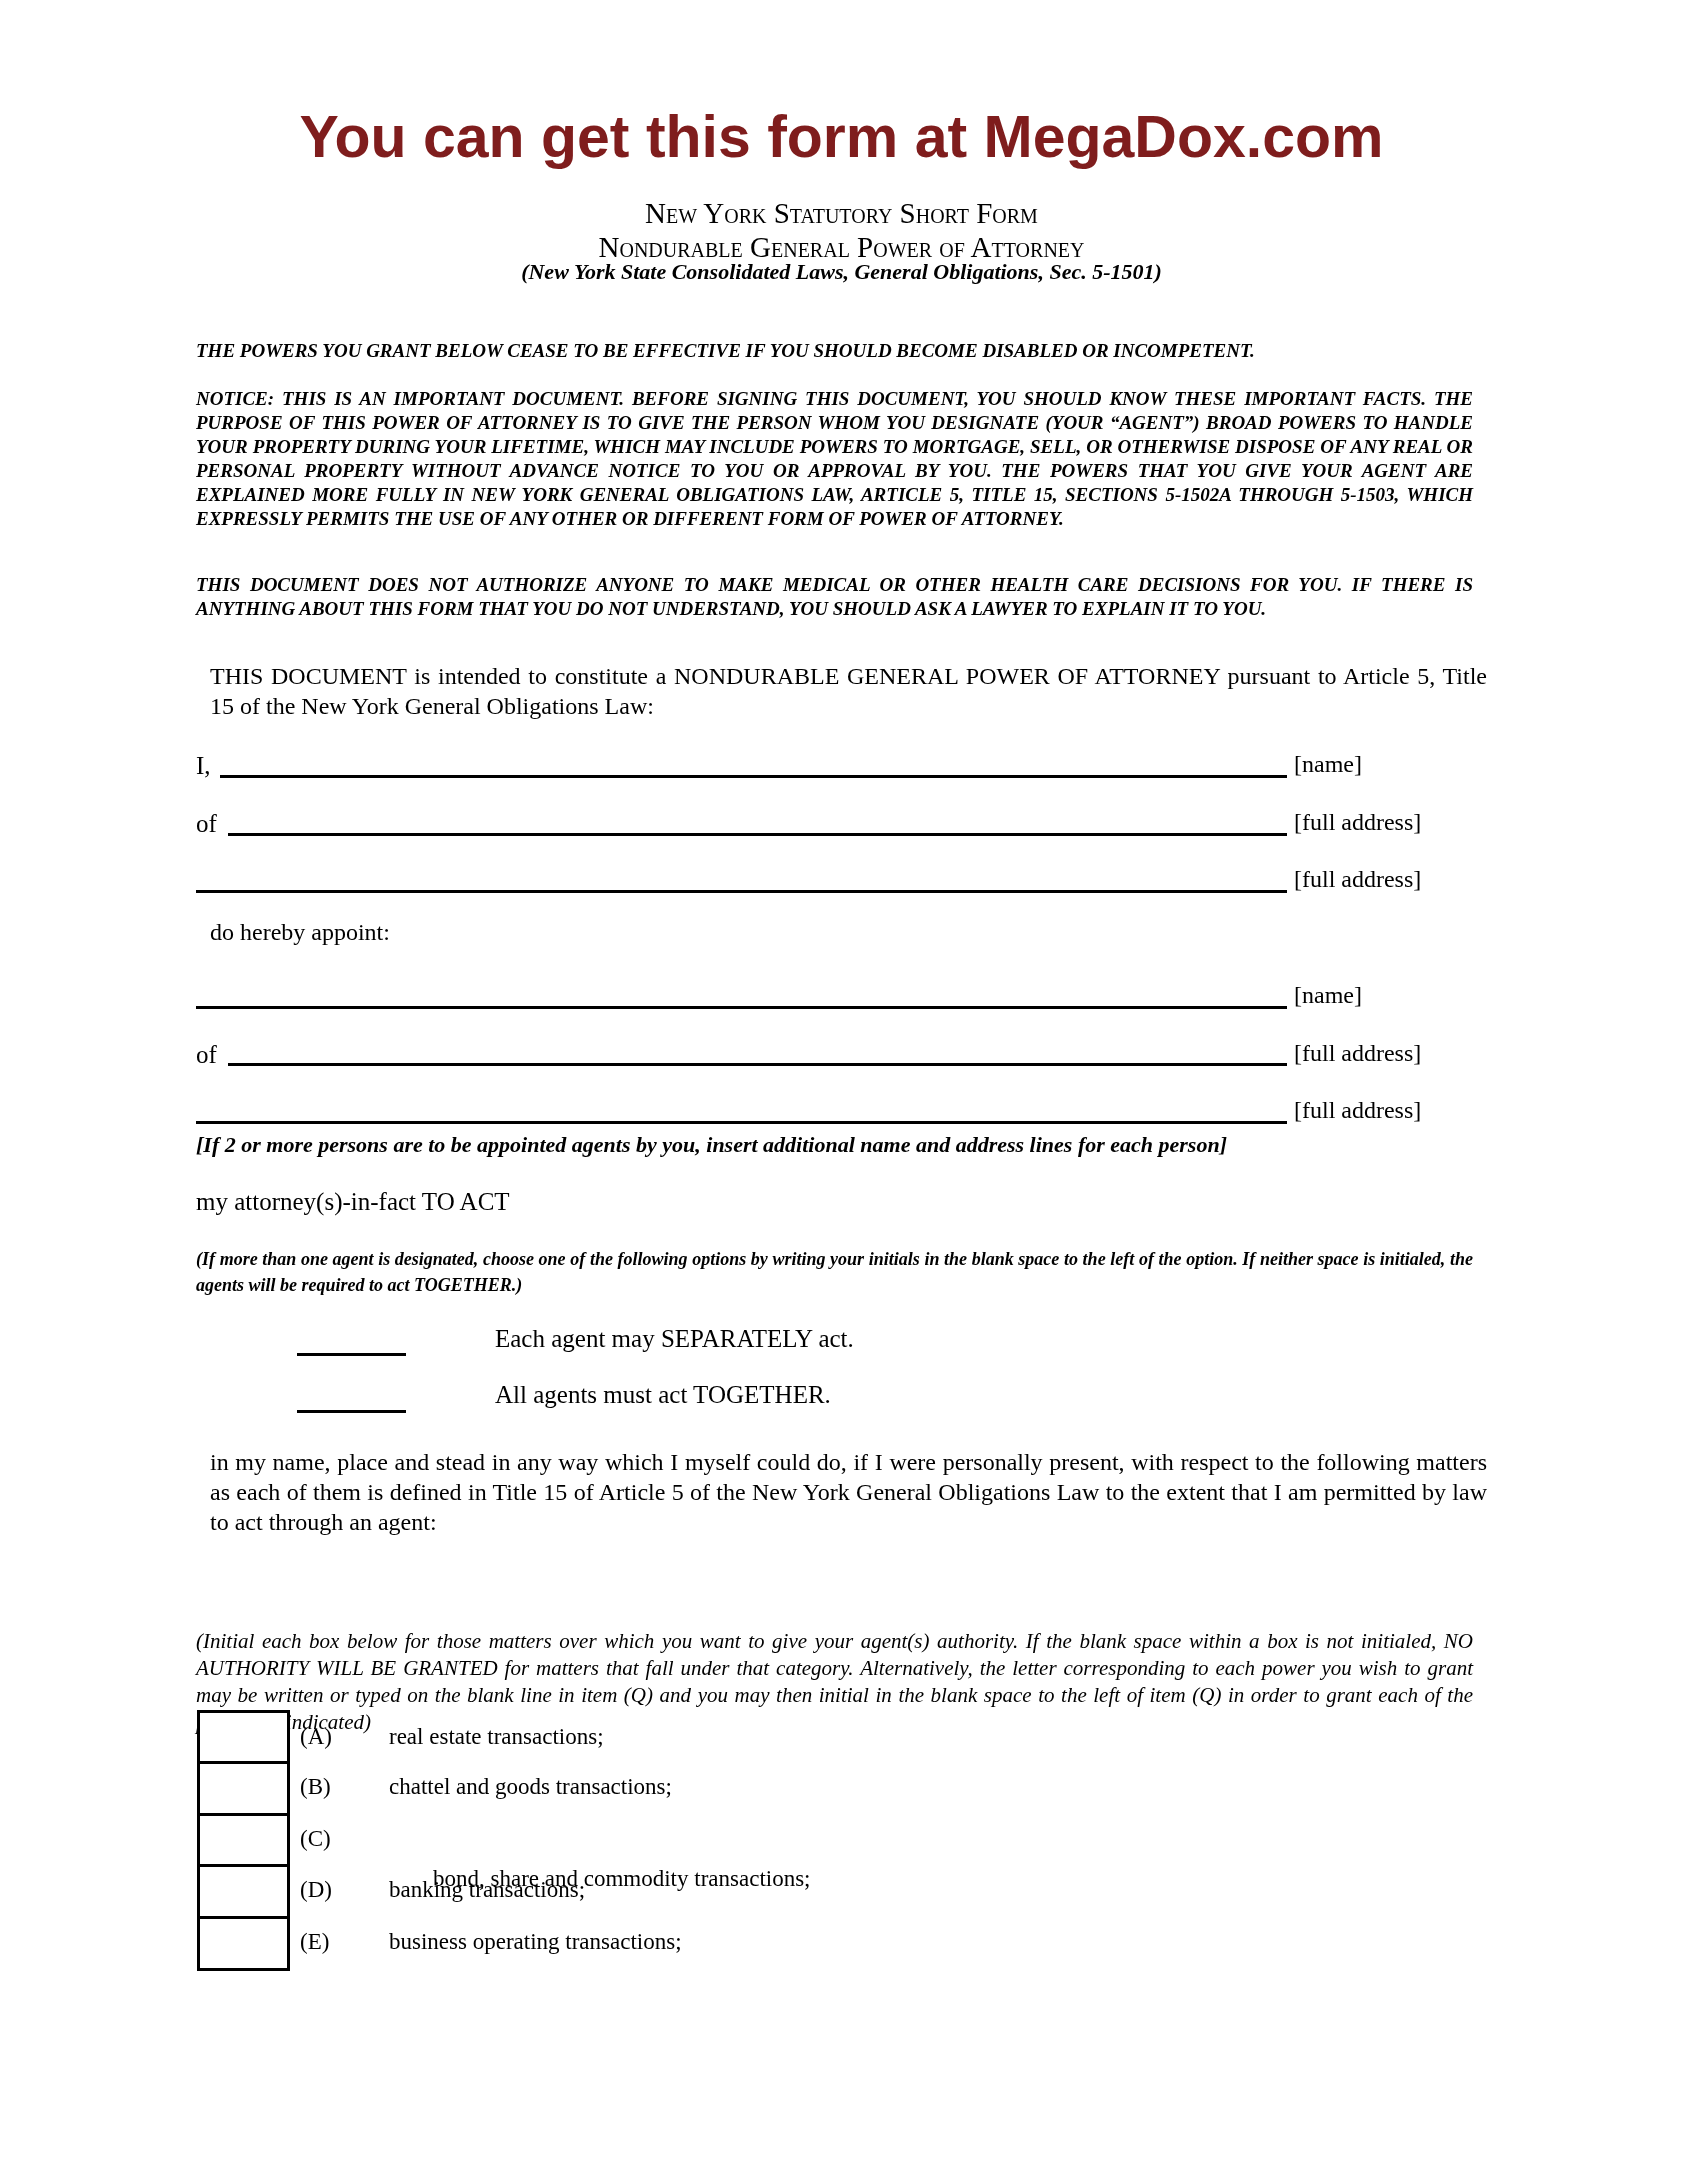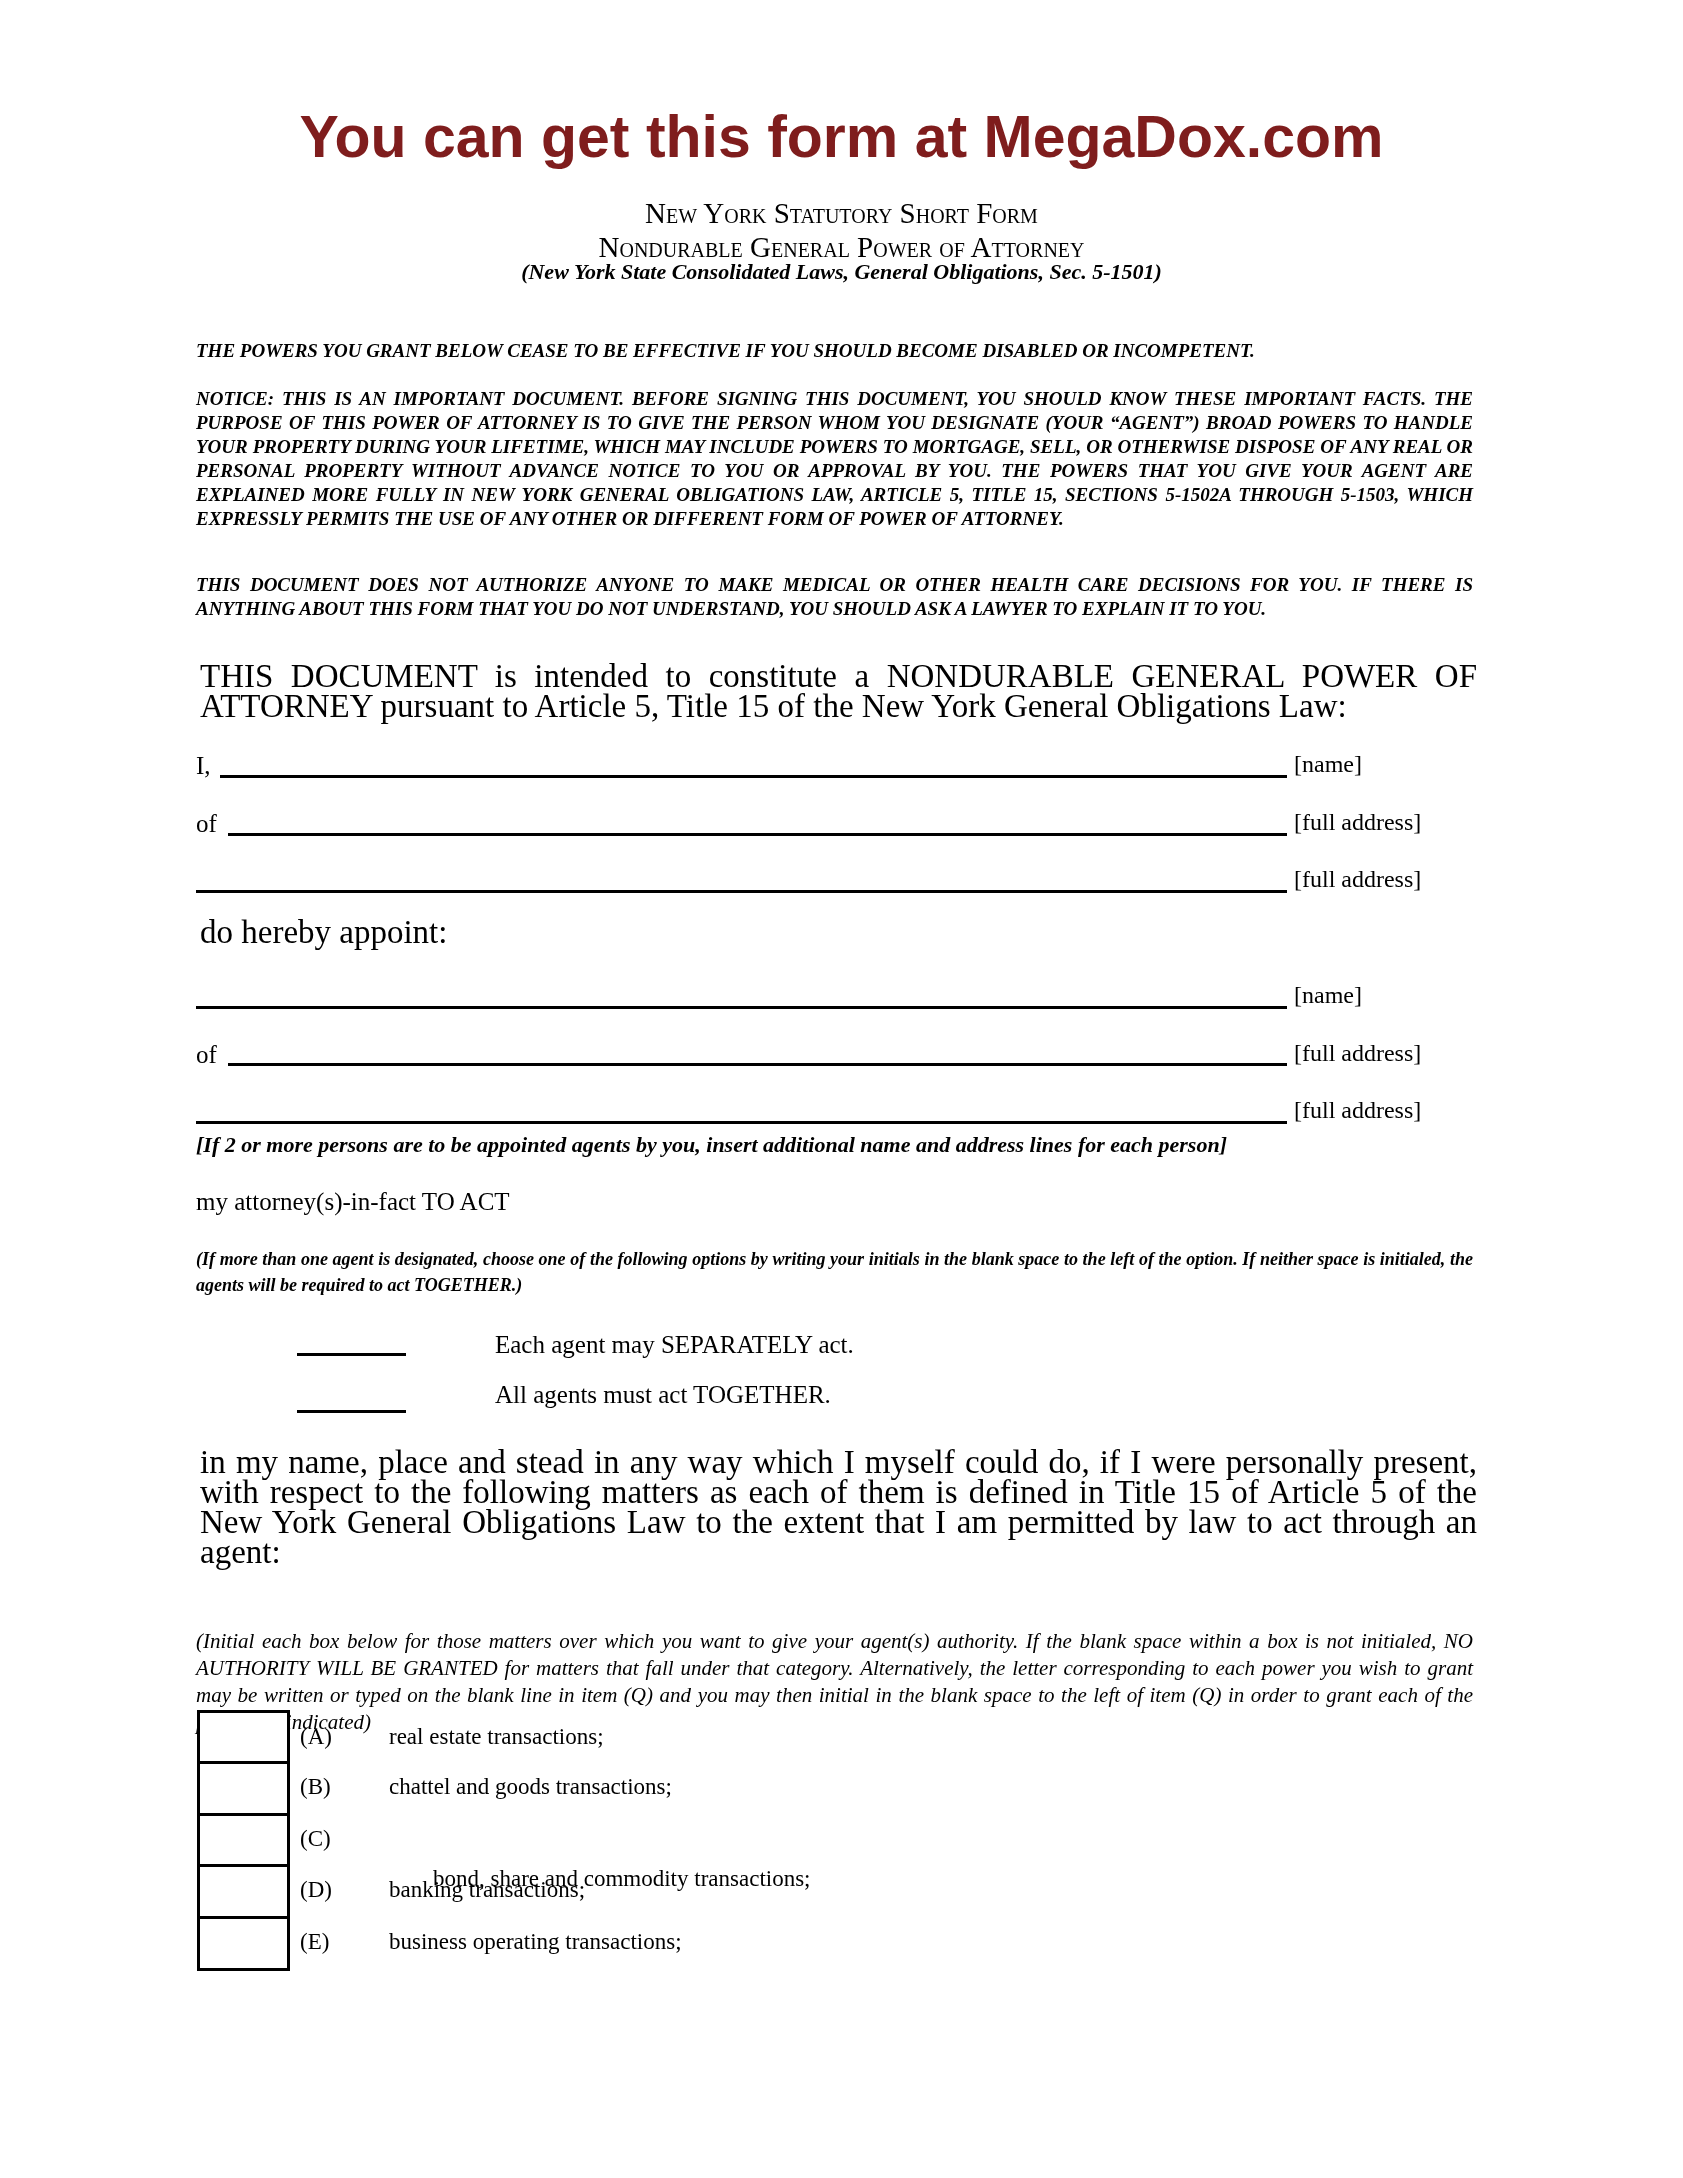--- a/index.html
+++ b/index.html
@@ -16,21 +16,21 @@
   #sub2 { top: 232px; }
   #lawref { left: 0; width: 1683px; top: 259px; text-align: center; font-family: "Liberation Serif", serif;
     font-style: italic; font-weight: bold; font-size: 22px; line-height: 26px; }
 
   .caps-notice { left: 196px; width: 1277px; font-family: "Liberation Serif", serif; font-style: italic;
     font-weight: bold; font-size: 19px; line-height: 24px; text-align: justify; margin-top: 20px; }
   #warn1 { top: 319px; text-align-last: left; }
   #notice { top: 367px; text-align-last: left; }
   #health { top: 553px; text-align-last: left; }
 
-  .body-text { left: 200px; width: 1277px; font-family: "Liberation Serif", serif; font-size: 33px; line-height: 30px;
+  .body-text { left: 210px; width: 1277px; font-family: "Liberation Serif", serif; font-size: 24px; line-height: 30px;
     text-align: justify; text-align-last: left; }
   #intro { top: 661px; }
 
   .fline { position: absolute; height: 0; border-top: 3px solid #000; }
   .flabel { position: absolute; font-family: "Liberation Serif", serif; font-size: 24px; line-height: 28px; }
   .fprefix { position: absolute; font-family: "Liberation Serif", serif; font-size: 25px; line-height: 28px; }
 
   #bracket-note { left: 196px; width: 1277px; top: 1132px; font-family: "Liberation Serif", serif;
     font-style: italic; font-weight: bold; font-size: 22px; line-height: 26px; white-space: nowrap; }
   #attorney-act { left: 196px; top: 1187px; font-family: "Liberation Serif", serif; font-size: 25px; line-height: 30px; }
@@ -89,21 +89,21 @@
   <div class="fline" style="left:196px; width:1091px; top:1121px;"></div>
   <span class="flabel" style="left:1294px; top:1096px;">[full address]</span>
 </div>
 
 <div id="bracket-note" class="abs">[If 2 or more persons are to be appointed agents by you, insert additional name and address lines for each person]</div>
 <div id="attorney-act" class="abs">my attorney(s)-in-fact TO ACT</div>
 <div id="agents-note" class="abs">(If more than one agent is designated, choose one of the following options by writing your initials in the blank space to the left of the option. If neither space is initialed, the agents will be required to act TOGETHER.)</div>
 
 <div>
   <div class="opt-line" style="top:1353px;"></div>
-  <span class="opt-text" style="top:1324px;margin-top:6px;">Each agent may SEPARATELY act.</span>
+  <span class="opt-text" style="top:1324px;">Each agent may SEPARATELY act.</span>
   <div class="opt-line" style="top:1410px;"></div>
   <span class="opt-text" style="top:1380px;text-align:center;">All agents must act TOGETHER.</span>
 </div>
 
 <div id="stead" class="abs body-text">in my name, place and stead in any way which I myself could do, if I were personally present, with respect to the following matters as each of them is defined in Title 15 of Article 5 of the New York General Obligations Law to the extent that I am permitted by law to act through an agent:</div>
 <div id="initial-note" class="abs">(Initial each box below for those matters over which you want to give your agent(s) authority. If the blank space within a box is not initialed, NO AUTHORITY WILL BE GRANTED for matters that fall under that category. Alternatively, the letter corresponding to each power you wish to grant may be written or typed on the blank line in item (Q) and you may then initial in the blank space to the left of item (Q) in order to grant each of the powers so indicated)</div>
 
 <div>
   <div class="pbox" style="top:1710px;"></div>
   <span class="pletter" style="top:1723px;">(A)</span>

